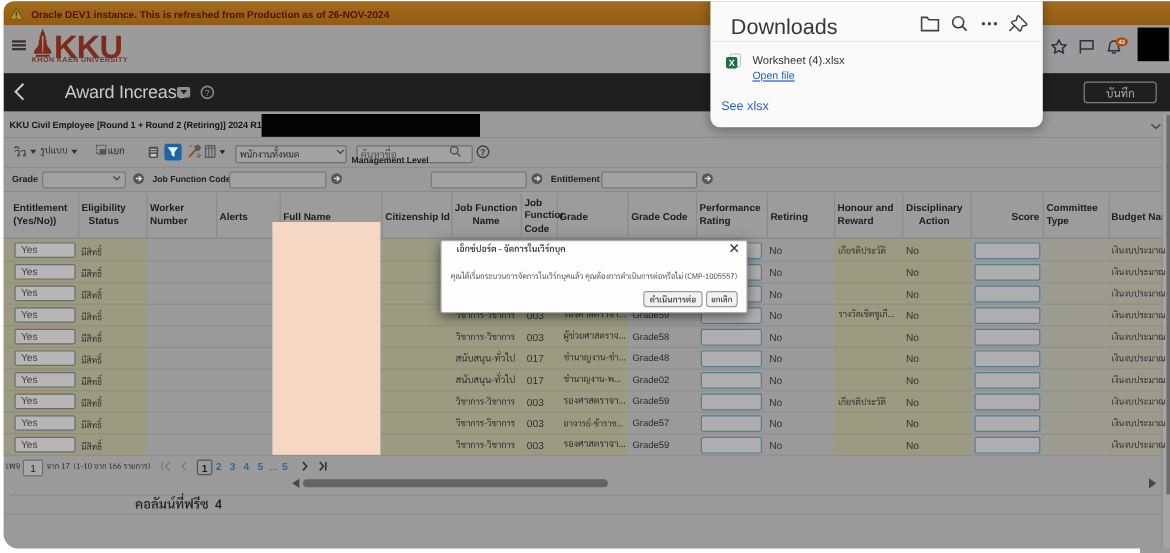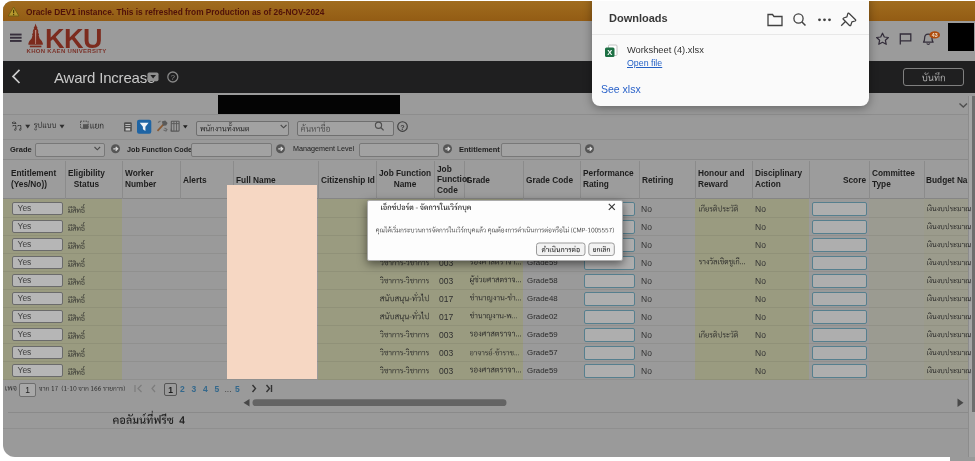--- a/index.html
+++ b/index.html
@@ -54,21 +54,21 @@
     <div class="lat" style="left:180px;top:174px;font-size:8.3px;font-weight:bold;color:#1d1d1d;line-height:10.5px;text-align:left">Alerts</div>
     <div class="lat" style="left:233px;top:174px;font-size:8.3px;font-weight:bold;color:#1d1d1d;line-height:10.5px;text-align:left">Full Name</div>
     <div class="lat" style="left:318px;top:174px;font-size:8.3px;font-weight:bold;color:#1d1d1d;line-height:10.5px;text-align:left">Citizenship Id</div>
     <div class="lat" style="left:376px;top:167px;font-size:8.3px;font-weight:bold;color:#1d1d1d;line-height:10.5px;text-align:center">Job Function<br>Name</div>
     <div class="lat" style="left:434px;top:162.5px;font-size:8.3px;font-weight:bold;color:#1d1d1d;line-height:10.5px;text-align:left">Job<br>Functior<br>Code</div>
     <div class="lat" style="left:463px;top:174px;font-size:8.3px;font-weight:bold;color:#1d1d1d;line-height:10.5px;text-align:left">Grade</div>
     <div class="lat" style="left:523px;top:174px;font-size:8.3px;font-weight:bold;color:#1d1d1d;line-height:10.5px;text-align:left">Grade Code</div>
     <div class="lat" style="left:580px;top:167px;font-size:8.3px;font-weight:bold;color:#1d1d1d;line-height:10.5px;text-align:left">Performance<br>Rating</div>
     <div class="lat" style="left:639px;top:174px;font-size:8.3px;font-weight:bold;color:#1d1d1d;line-height:10.5px;text-align:left">Retiring</div>
     <div class="lat" style="left:695px;top:167px;font-size:8.3px;font-weight:bold;color:#1d1d1d;line-height:10.5px;text-align:left">Honour and<br>Reward</div>
-    <div class="lat" style="left:752px;top:167px;font-size:8.3px;font-weight:bold;color:#1d1d1d;line-height:10.5px;text-align:left">Disciplinary<br>Action</div>
+    <div class="lat" style="left:752px;top:167px;font-size:8.3px;font-weight:bold;color:#1d1d1d;line-height:10.5px;text-align:center">Disciplinary<br>Action</div>
     <div class="lat" style="left:803px;top:174px;width:60px;font-size:8.3px;font-weight:bold;color:#1d1d1d;line-height:10.5px;text-align:right">Score</div>
     <div class="lat" style="left:869px;top:167px;font-size:8.3px;font-weight:bold;color:#1d1d1d;line-height:10.5px;text-align:left">Committee<br>Type</div>
     <div class="lat" style="left:923px;top:174px;font-size:8.3px;font-weight:bold;color:#1d1d1d;line-height:10.5px;text-align:left">Budget Nam</div>
     <div class="abs" style="left:9px;top:201.2px;width:50.5px;height:12.8px;background:#b6b6b6;border:1px solid #6b6b6b;border-radius:2px;font-size:8.5px;color:#414141;line-height:11px;padding-left:4.5px">Yes</div>
     <div class="abs" style="left:581px;top:200.8px;width:51px;height:14px;background:#aeaeae;border:1.8px solid #567f8e;border-radius:2px"></div>
     <div class="abs" style="left:809px;top:200.8px;width:54.5px;height:14px;background:#aeaeae;border:1.8px solid #567f8e;border-radius:2px"></div>
     <div class="lat" style="left:638px;top:203px;font-size:8.5px;color:#343434">No</div>
     <div class="lat" style="left:752px;top:203px;font-size:8.5px;color:#343434">No</div>
     <div class="abs" style="left:9px;top:219.2px;width:50.5px;height:12.8px;background:#b6b6b6;border:1px solid #6b6b6b;border-radius:2px;font-size:8.5px;color:#414141;line-height:11px;padding-left:4.5px">Yes</div>
     <div class="abs" style="left:581px;top:218.8px;width:51px;height:14px;background:#aeaeae;border:1.8px solid #567f8e;border-radius:2px"></div>
@@ -127,27 +127,28 @@
     <div class="abs" style="left:809px;top:362.8px;width:54.5px;height:14px;background:#aeaeae;border:1.8px solid #567f8e;border-radius:2px"></div>
     <div class="lat" style="left:436px;top:365px;font-size:8.5px;color:#2f2f2f">003</div>
     <div class="lat" style="left:524px;top:365px;font-size:7.9px;color:#2a2a2a">Grade59</div>
     <div class="lat" style="left:638px;top:365px;font-size:8.5px;color:#343434">No</div>
     <div class="lat" style="left:752px;top:365px;font-size:8.5px;color:#343434">No</div>
     <div class="lat" style="left:23px;top:6px;font-size:8.3px;font-weight:bold;color:#501109">Oracle DEV1 instance. This is refreshed from Production as of 26-NOV-2024</div>
     <div class="lat" style="left:42px;top:23px;font-size:27px;font-weight:bold;color:#7c2b1e;letter-spacing:-0.5px">KKU</div>
     <div class="lat" style="left:23.5px;top:46.5px;font-size:6px;font-weight:bold;color:#7c332a;letter-spacing:0.3px">KHON KAEN UNIVERSITY</div>
     <div class="lat" style="left:51px;top:68px;font-size:15px;letter-spacing:-0.2px;color:#c9c9c9">Award Increase</div>
     <div class="abs" style="left:900px;top:67px;width:60.5px;height:18px;border:1.5px solid #808080;border-radius:3px"></div>
+    <div class="lat" style="left:5px;top:99px;font-size:7.6px;letter-spacing:-0.1px;font-weight:bold;color:#161616">KKU Civil Employee [Round 1 + Round 2 (Retiring)] 2024 R1</div>
     <div class="abs" style="left:193px;top:119.5px;width:93px;height:15px;background:#a2a2a2;border:1px solid #6f6f6f;border-radius:2px"></div>
     <div class="abs" style="left:294px;top:119.5px;width:97px;height:15px;background:#a2a2a2;border:1px solid #6f6f6f;border-radius:2px"></div>
     <div class="lat" style="left:7px;top:143.5px;font-size:7.5px;font-weight:bold;color:#1d1d1d">Grade</div>
     <div class="abs" style="left:32px;top:142px;width:70px;height:14px;background:#a2a2a2;border:1px solid #787878;border-radius:2px"></div>
     <div class="lat" style="left:124px;top:143.5px;font-size:7.2px;font-weight:bold;color:#1d1d1d">Job Function Code</div>
     <div class="abs" style="left:188px;top:142px;width:81px;height:14px;background:#a2a2a2;border:1px solid #787878;border-radius:2px"></div>
-    <div class="lat" style="left:290px;top:143px;font-size:7.2px;font-weight:normal;color:#1d1d1d">Management Level</div>
+    <div class="lat" style="left:290px;top:128px;font-size:7.2px;font-weight:bold;color:#1d1d1d">Management Level</div>
     <div class="abs" style="left:356px;top:142px;width:80px;height:14px;background:#a2a2a2;border:1px solid #787878;border-radius:2px"></div>
     <div class="lat" style="left:456px;top:143.5px;font-size:7.5px;font-weight:bold;color:#1d1d1d">Entitlement</div>
     <div class="abs" style="left:498px;top:142px;width:80px;height:14px;background:#a2a2a2;border:1px solid #787878;border-radius:2px"></div>
     <div class="abs" style="left:16px;top:381.5px;width:17px;height:14px;background:#a8a8a8;border:1px solid #6e6e6e;border-radius:2px;font-size:8.5px;color:#222;text-align:center;line-height:13px">1</div>
     <div class="abs" style="left:161px;top:381.5px;width:13px;height:13.5px;border:1px solid #555;border-radius:2px;font-size:8.5px;color:#1d1d1d;text-align:center;line-height:13px;font-weight:bold">1</div>
     <div class="lat" style="left:177px;top:383px;font-size:8.5px;font-weight:bold;color:#33688c">2</div>
     <div class="lat" style="left:188.5px;top:383px;font-size:8.5px;font-weight:bold;color:#33688c">3</div>
     <div class="lat" style="left:200px;top:383px;font-size:8.5px;font-weight:bold;color:#33688c">4</div>
     <div class="lat" style="left:211.5px;top:383px;font-size:8.5px;font-weight:bold;color:#33688c">5</div>
     <div class="lat" style="left:221.5px;top:383px;font-size:8.5px;color:#444">...</div>
@@ -372,21 +373,21 @@
         <path d="M114.50,8.00L114.70,8.26L114.50,8.53L114.23,8.33L114.23,8.20ZM94.44,8.00L94.64,8.26L94.44,8.53L94.17,8.33L94.17,8.20ZM2.47,8.00L2.67,8.26L2.47,8.53L2.20,8.33L2.20,8.20ZM114.17,7.86L113.97,8.13L113.97,8.46L114.23,8.73L114.63,8.80L114.63,9.40L115.10,9.40L115.03,8.00L114.77,7.80ZM94.11,7.86L93.91,8.13L93.91,8.46L94.17,8.73L94.57,8.80L94.57,9.40L95.04,9.40L94.97,8.00L94.71,7.80ZM2.13,7.86L1.93,8.13L1.93,8.46L2.20,8.73L2.60,8.80L2.60,9.40L3.07,9.40L3.00,8.00L2.73,7.80ZM188.35,6.46L188.55,6.46L188.81,6.73L188.81,6.93L188.55,7.20L188.35,7.20L188.15,7.00L188.15,6.66ZM181.62,6.46L181.82,6.46L182.08,6.73L182.08,6.86L181.82,7.13L181.62,7.13L181.42,6.93L181.42,6.66ZM166.75,6.46L166.95,6.46L167.22,6.73L167.22,6.86L166.95,7.13L166.75,7.13L166.55,6.93L166.55,6.66ZM157.29,6.46L157.42,6.46L157.69,6.73L157.69,6.86L157.42,7.13L157.22,7.13L157.02,6.86L157.02,6.73ZM153.22,6.46L153.36,6.46L153.62,6.73L153.62,6.86L153.36,7.13L153.16,7.13L152.96,6.86L152.96,6.73ZM149.36,6.46L149.56,6.46L149.76,6.66L149.76,6.93L149.56,7.13L149.36,7.13L149.09,6.86L149.09,6.73ZM139.89,6.46L140.09,6.46L140.36,6.73L140.36,6.86L140.09,7.13L139.89,7.13L139.69,6.93L139.69,6.66ZM119.83,6.46L119.97,6.46L120.23,6.73L120.23,6.86L119.97,7.13L119.83,7.13L119.57,6.86L119.57,6.73ZM116.70,6.46L116.90,6.46L117.17,6.73L117.17,6.86L116.90,7.13L116.70,7.13L116.43,6.86L116.43,6.73ZM108.84,6.46L109.04,6.46L109.30,6.73L109.30,6.86L109.04,7.13L108.84,7.13L108.57,6.86L108.57,6.73ZM104.30,6.46L104.50,6.46L104.70,6.66L104.70,6.93L104.50,7.13L104.30,7.13L104.04,6.86L104.04,6.73ZM102.30,6.46L102.50,6.46L102.70,6.66L102.70,6.93L102.50,7.13L102.30,7.13L102.04,6.86L102.04,6.73ZM100.57,6.46L100.77,6.46L100.97,6.66L100.97,6.93L100.77,7.13L100.57,7.13L100.31,6.86L100.31,6.73ZM86.38,6.46L86.58,6.46L86.84,6.73L86.84,6.86L86.58,7.13L86.38,7.13L86.18,6.93L86.18,6.66ZM83.38,6.46L83.58,6.46L83.84,6.73L83.84,6.86L83.58,7.13L83.38,7.13L83.11,6.86L83.11,6.73ZM80.58,6.46L80.78,6.46L80.98,6.66L80.98,6.93L80.78,7.13L80.58,7.13L80.31,6.86L80.31,6.73ZM78.44,6.46L78.58,6.46L78.84,6.73L78.84,6.86L78.58,7.13L78.38,7.13L78.18,6.86L78.18,6.73ZM74.51,6.46L74.65,6.46L74.91,6.73L74.91,6.86L74.65,7.13L74.51,7.13L74.25,6.86L74.25,6.73ZM71.51,6.46L71.71,6.46L71.98,6.73L71.98,6.86L71.71,7.13L71.51,7.13L71.31,6.93L71.31,6.66ZM54.25,6.46L54.45,6.46L54.72,6.73L54.72,6.86L54.45,7.13L54.25,7.13L54.05,6.93L54.05,6.66ZM44.79,6.46L44.92,6.46L45.19,6.73L45.19,6.86L44.92,7.13L44.72,7.13L44.52,6.86L44.52,6.73ZM40.46,6.46L40.66,6.46L40.92,6.73L40.92,6.86L40.66,7.13L40.46,7.13L40.19,6.86L40.19,6.73ZM29.46,6.46L29.66,6.46L29.92,6.73L29.92,6.86L29.66,7.13L29.46,7.13L29.26,6.93L29.26,6.66ZM18.79,6.46L18.99,6.46L19.26,6.73L19.26,6.86L18.99,7.13L18.79,7.13L18.59,6.93L18.59,6.66ZM16.26,6.46L16.46,6.46L16.66,6.66L16.66,6.93L16.46,7.13L16.26,7.13L16.00,6.86L16.00,6.73ZM10.46,6.46L10.66,6.46L10.93,6.73L10.93,6.93L10.66,7.20L10.46,7.20L10.26,7.00L10.26,6.66ZM7.80,6.46L7.93,6.46L8.20,6.73L8.20,6.86L7.93,7.13L7.80,7.13L7.53,6.86L7.53,6.73ZM4.67,6.46L4.87,6.46L5.13,6.73L5.13,6.86L4.87,7.13L4.67,7.13L4.40,6.86L4.40,6.73ZM190.21,6.40L190.41,6.40L190.68,6.66L190.68,6.80L190.41,7.06L190.21,7.06L189.95,6.80L189.95,6.66ZM21.13,6.40L21.33,6.40L21.59,6.66L21.59,6.80L21.33,7.06L21.13,7.06L20.86,6.80L20.86,6.66ZM31.79,6.06L31.99,6.06L32.19,6.26L32.19,6.46L31.99,6.66L31.79,6.66L31.59,6.46L31.59,6.26ZM31.26,6.60L31.59,7.00L31.86,7.13L33.06,7.13L33.72,6.60L33.92,5.80L33.46,5.80L33.26,6.46L32.79,6.80L32.39,6.73L32.52,6.53L32.52,6.20L32.12,5.80L31.52,5.87L31.26,6.20ZM209.54,5.47L209.54,5.80L211.21,5.80L211.21,5.47ZM56.72,5.27L56.92,5.27L57.12,5.47L57.12,5.67L56.92,5.87L56.72,5.87L56.52,5.67L56.52,5.47ZM184.28,5.13L184.48,5.13L184.68,5.33L184.68,5.60L184.48,5.80L184.28,5.80L184.02,5.53L184.02,5.40ZM173.35,5.13L173.55,5.13L173.75,5.33L173.75,5.60L173.55,5.80L173.35,5.80L173.08,5.53L173.08,5.40ZM170.02,5.13L170.22,5.13L170.42,5.33L170.42,5.53L170.22,5.73L170.02,5.73L169.82,5.53L169.82,5.33ZM126.03,5.13L126.23,5.13L126.43,5.33L126.43,5.60L126.23,5.80L126.03,5.80L125.76,5.53L125.76,5.40ZM122.70,5.13L122.90,5.13L123.10,5.33L123.10,5.53L122.90,5.73L122.70,5.73L122.50,5.53L122.50,5.33ZM143.03,5.00L143.23,5.00L143.43,5.20L143.43,5.40L143.23,5.60L143.03,5.60L142.83,5.40L142.83,5.20ZM113.50,5.00L113.70,5.00L113.90,5.20L113.90,5.40L113.70,5.60L113.50,5.60L113.30,5.40L113.30,5.20ZM97.37,5.00L97.57,5.00L97.77,5.20L97.77,5.40L97.57,5.60L97.37,5.60L97.17,5.40L97.17,5.20ZM60.98,5.00L61.18,5.00L61.38,5.20L61.38,5.40L61.18,5.60L60.98,5.60L60.78,5.40L60.78,5.20ZM13.06,5.00L13.26,5.00L13.46,5.20L13.46,5.40L13.26,5.60L13.06,5.60L12.86,5.40L12.86,5.20ZM1.47,5.00L1.67,5.00L1.87,5.20L1.87,5.40L1.67,5.60L1.47,5.60L1.27,5.40L1.27,5.20ZM31.79,4.07L31.99,4.07L32.19,4.27L32.19,4.53L32.06,4.67L31.72,4.67L31.59,4.53L31.59,4.27ZM178.88,4.00L179.02,4.00L179.28,4.27L179.28,4.40L179.02,4.67L178.82,4.67L178.62,4.40L178.62,4.27ZM176.62,4.00L176.82,4.00L177.08,4.27L177.08,4.40L176.82,4.67L176.62,4.67L176.35,4.40L176.35,4.27ZM190.15,3.93L190.35,3.93L190.55,4.13L190.55,4.40L190.35,4.60L190.15,4.60L189.88,4.33L189.88,4.20ZM154.96,3.93L155.16,3.93L155.42,4.20L155.42,4.33L155.16,4.60L154.96,4.60L154.69,4.33L154.69,4.20ZM150.89,3.93L151.09,3.93L151.36,4.20L151.36,4.33L151.09,4.60L150.89,4.60L150.62,4.33L150.62,4.20ZM130.16,3.93L130.36,3.93L130.63,4.20L130.63,4.33L130.36,4.60L130.16,4.60L129.90,4.33L129.90,4.20ZM92.17,3.93L92.37,3.93L92.64,4.20L92.64,4.33L92.37,4.60L92.17,4.60L91.91,4.33L91.91,4.20ZM76.11,3.93L76.31,3.93L76.58,4.20L76.58,4.33L76.31,4.60L76.11,4.60L75.85,4.33L75.85,4.20ZM42.45,3.93L42.65,3.93L42.92,4.20L42.92,4.33L42.65,4.60L42.45,4.60L42.19,4.33L42.19,4.20ZM35.06,3.93L35.26,3.93L35.52,4.20L35.52,4.33L35.26,4.60L35.06,4.60L34.79,4.33L34.79,4.20ZM21.06,3.93L21.26,3.93L21.46,4.13L21.46,4.40L21.26,4.60L21.06,4.60L20.79,4.33L20.79,4.20ZM31.32,4.80L31.86,5.20L33.06,5.20L33.39,5.00L33.79,4.53L33.92,3.80L33.46,3.80L33.32,4.40L33.06,4.73L32.79,4.87L32.39,4.80L32.52,4.60L32.46,4.07L32.06,3.80L31.72,3.80L31.26,4.27ZM176.35,3.80L176.08,4.13L176.08,4.53L176.35,4.87L176.95,5.00L176.95,7.40L177.42,7.33L178.48,5.33L178.75,5.07L179.02,5.27L179.02,7.40L179.48,7.40L179.48,5.20L179.28,4.87L179.55,4.53L179.48,4.00L179.15,3.73L178.75,3.73L178.42,4.00L178.35,4.53L178.55,4.80L178.15,5.27L177.48,6.53L177.42,4.20L176.95,3.73ZM169.09,3.87L168.75,4.20L168.55,4.67L168.55,5.33L168.82,6.33L168.82,7.40L169.35,7.33L169.49,6.93L170.69,5.67L170.69,5.27L170.55,5.07L170.29,4.93L169.95,4.93L169.55,5.27L169.55,5.60L169.75,5.87L170.02,6.00L169.35,6.60L169.02,5.20L169.02,4.73L169.15,4.40L169.49,4.13L170.15,4.60L170.82,4.13L171.02,4.33L171.15,4.67L171.15,7.40L171.62,7.40L171.62,4.60L171.42,4.13L170.89,3.73L170.62,3.80L170.09,4.20L169.55,3.73ZM148.76,3.73L148.76,6.93L149.02,7.33L149.62,7.40L149.96,7.13L150.02,6.60L149.76,6.26L149.22,6.13L149.22,3.73ZM121.77,3.87L121.43,4.20L121.23,4.67L121.23,5.33L121.50,6.33L121.50,7.40L122.03,7.33L122.17,6.93L123.37,5.67L123.37,5.27L123.23,5.07L122.97,4.93L122.63,4.93L122.23,5.27L122.23,5.60L122.43,5.87L122.70,6.00L122.03,6.60L121.70,5.20L121.70,4.73L121.83,4.40L122.17,4.13L122.83,4.60L123.50,4.13L123.70,4.33L123.83,4.67L123.83,7.40L124.30,7.40L124.30,4.60L124.10,4.13L123.57,3.73L123.30,3.80L122.77,4.20L122.23,3.73ZM101.70,3.73L101.70,7.00L102.10,7.40L102.57,7.40L102.90,7.13L102.97,6.60L102.70,6.26L102.17,6.13L102.17,3.73ZM99.97,3.73L99.97,6.93L100.24,7.33L100.84,7.40L101.17,7.13L101.24,6.60L100.97,6.26L100.44,6.13L100.44,3.73ZM79.98,3.73L79.98,6.93L80.24,7.33L80.84,7.40L81.18,7.13L81.24,6.60L80.98,6.26L80.44,6.13L80.44,3.73ZM15.66,3.73L15.66,6.93L15.93,7.33L16.53,7.40L16.86,7.13L16.93,6.60L16.66,6.26L16.13,6.13L16.13,3.73ZM189.88,3.73L189.61,4.07L189.61,4.47L189.88,4.80L190.41,4.93L190.35,6.06L190.08,6.06L189.61,6.53L189.68,7.06L190.08,7.40L190.55,7.40L190.95,7.06L191.08,6.60L192.28,7.33L192.75,7.33L192.75,3.73L192.28,3.73L192.21,6.80L190.88,6.13L190.88,4.07L190.48,3.67ZM184.02,3.80L183.48,4.20L183.35,4.67L183.82,4.67L184.15,4.20L184.48,4.07L185.21,4.07L185.75,4.47L185.81,6.60L185.61,6.86L185.35,7.00L184.61,7.00L184.22,6.73L184.22,6.06L184.55,6.06L184.88,5.80L184.95,5.27L184.68,4.93L184.15,4.87L183.95,4.93L183.68,5.33L183.75,6.93L184.02,7.20L184.55,7.40L185.41,7.40L185.95,7.20L186.28,6.73L186.28,4.47L186.15,4.20L185.81,3.87L185.28,3.67L184.48,3.67ZM180.88,3.67L180.35,4.07L180.22,4.80L181.55,5.07L181.95,5.40L181.88,6.20L181.42,6.26L181.15,6.60L181.22,7.13L181.55,7.40L182.15,7.33L182.42,7.00L182.42,5.20L182.22,4.93L181.42,4.60L180.75,4.47L180.75,4.33L181.02,4.07L181.48,4.07L182.02,4.27L182.35,4.27L182.68,4.00L182.75,3.73L182.42,3.67L182.22,3.87L181.95,3.87L181.42,3.67ZM173.08,3.80L172.55,4.20L172.42,4.67L172.88,4.67L173.22,4.20L173.55,4.07L174.28,4.07L174.82,4.47L174.88,6.60L174.68,6.86L174.42,7.00L173.68,7.00L173.28,6.73L173.28,6.06L173.62,6.06L173.95,5.80L174.02,5.27L173.75,4.93L173.22,4.87L173.02,4.93L172.75,5.33L172.82,6.93L173.08,7.20L173.62,7.40L174.48,7.40L175.02,7.20L175.35,6.73L175.35,4.47L175.22,4.20L174.88,3.87L174.35,3.67L173.55,3.67ZM166.02,3.67L165.49,4.07L165.35,4.80L166.69,5.07L167.09,5.40L167.02,6.20L166.55,6.26L166.29,6.60L166.35,7.13L166.69,7.40L167.29,7.33L167.55,7.00L167.55,5.20L167.35,4.93L166.55,4.60L165.89,4.47L165.89,4.33L166.15,4.07L166.62,4.07L167.15,4.27L167.49,4.27L167.82,4.00L167.89,3.73L167.55,3.67L167.35,3.87L167.09,3.87L166.55,3.67ZM162.82,3.80L162.35,4.27L162.29,4.73L162.75,4.73L162.89,4.33L163.29,4.07L163.89,4.13L164.15,4.40L164.22,7.40L164.69,7.40L164.69,4.40L164.55,4.13L164.29,3.87L163.69,3.67ZM159.22,3.93L158.89,4.27L158.69,4.73L158.69,4.93L159.29,5.07L158.89,5.60L158.89,7.40L159.36,7.40L159.36,5.60L159.82,5.13L159.82,4.93L159.16,4.60L159.56,4.20L159.89,4.07L160.56,4.13L160.95,4.47L161.09,4.80L161.09,7.40L161.55,7.40L161.55,4.67L161.35,4.20L161.09,3.93L160.36,3.67L159.69,3.73ZM154.69,3.73L154.42,4.07L154.42,4.47L154.69,4.80L155.29,4.93L155.29,7.33L155.82,7.33L156.09,7.06L156.69,6.73L156.82,7.13L157.02,7.33L157.76,7.33L158.02,6.93L158.02,6.60L157.62,6.13L157.82,5.80L157.82,3.73L157.36,3.73L157.36,5.73L156.96,6.20L156.02,6.66L155.82,6.86L155.76,4.13L155.29,3.67ZM150.62,3.73L150.36,4.07L150.36,4.47L150.62,4.80L151.22,4.93L151.22,7.33L151.76,7.33L152.02,7.06L152.62,6.73L152.76,7.13L152.96,7.33L153.69,7.33L153.96,6.93L153.96,6.60L153.56,6.13L153.76,5.80L153.76,3.73L153.29,3.73L153.29,5.73L152.89,6.20L151.96,6.66L151.76,6.86L151.69,4.13L151.22,3.67ZM145.89,3.80L145.43,4.27L145.36,4.73L145.83,4.73L145.96,4.33L146.36,4.07L146.96,4.13L147.23,4.40L147.29,7.40L147.76,7.40L147.76,4.40L147.63,4.13L147.36,3.87L146.76,3.67ZM142.03,4.00L141.63,4.67L141.63,5.27L141.89,6.26L141.89,7.33L142.43,7.33L142.56,6.86L143.56,5.80L143.69,5.53L143.69,5.13L143.56,4.93L143.29,4.80L142.96,4.80L142.56,5.13L142.56,5.47L142.83,5.80L143.03,5.87L142.43,6.46L142.09,4.80L142.23,4.47L142.83,4.07L143.49,4.07L144.03,4.47L144.16,4.73L144.16,7.33L144.63,7.33L144.63,4.60L144.49,4.27L144.09,3.87L143.56,3.67L142.76,3.67ZM139.16,3.67L138.63,4.07L138.49,4.80L139.83,5.07L140.23,5.40L140.16,6.20L139.69,6.26L139.43,6.60L139.49,7.13L139.83,7.40L140.43,7.33L140.69,7.00L140.69,5.20L140.49,4.93L139.69,4.60L139.03,4.47L139.03,4.33L139.29,4.07L139.76,4.07L140.29,4.27L140.63,4.27L140.96,4.00L141.03,3.73L140.69,3.67L140.49,3.87L140.23,3.87L139.69,3.67ZM135.90,3.80L135.43,4.27L135.36,4.73L135.83,4.73L135.96,4.33L136.36,4.07L136.96,4.13L137.23,4.40L137.29,7.40L137.76,7.40L137.76,4.40L137.63,4.13L137.36,3.87L136.76,3.67ZM132.30,3.93L131.96,4.27L131.76,4.73L131.76,4.93L132.36,5.07L131.96,5.60L131.96,7.40L132.43,7.40L132.43,5.60L132.90,5.13L132.90,4.93L132.23,4.60L132.63,4.20L132.96,4.07L133.63,4.13L134.03,4.47L134.16,4.80L134.16,7.40L134.63,7.40L134.63,4.67L134.43,4.20L134.16,3.93L133.43,3.67L132.76,3.73ZM130.10,3.67L129.70,3.93L129.63,4.47L129.90,4.80L130.50,4.93L130.43,6.66L128.96,5.13L128.70,5.40L130.50,7.33L130.96,7.33L130.96,4.13L130.50,3.67ZM125.76,3.80L125.23,4.20L125.10,4.67L125.56,4.67L125.90,4.20L126.23,4.07L126.96,4.07L127.50,4.47L127.56,6.60L127.36,6.86L127.10,7.00L126.36,7.00L125.96,6.73L125.96,6.06L126.30,6.06L126.63,5.80L126.70,5.27L126.43,4.93L125.90,4.87L125.70,4.93L125.43,5.33L125.50,6.93L125.76,7.20L126.30,7.40L127.16,7.40L127.70,7.20L128.03,6.73L128.03,4.47L127.90,4.20L127.56,3.87L127.03,3.67L126.23,3.67ZM116.17,4.13L115.97,4.47L115.90,4.93L116.30,4.93L116.50,5.07L116.10,5.53L116.10,6.93L116.57,7.40L117.17,7.33L117.43,7.00L117.37,6.46L117.03,6.20L116.57,6.13L116.63,5.47L117.17,5.07L116.90,4.80L116.50,4.73L116.37,4.60L116.70,4.20L116.97,4.07L117.63,4.07L118.10,4.53L118.17,7.33L118.70,7.33L119.30,6.86L119.37,7.13L119.70,7.40L120.10,7.40L120.50,7.13L120.57,6.60L120.17,6.13L120.37,5.80L120.37,3.73L119.90,3.73L119.83,5.93L118.70,6.80L118.63,4.60L118.50,4.20L118.10,3.80L117.70,3.67L116.77,3.73ZM107.77,3.73L107.10,4.27L106.97,4.67L107.50,4.67L107.50,4.53L108.04,4.07L108.64,4.07L109.04,4.33L109.17,4.60L109.10,6.20L108.57,6.26L108.30,6.60L108.30,7.00L108.57,7.33L109.17,7.40L109.64,6.93L109.57,4.27L109.30,3.93L108.97,3.73ZM103.97,3.87L103.57,4.27L103.44,4.67L103.97,4.60L104.17,4.27L104.57,4.07L105.57,4.13L105.97,4.60L105.90,5.20L105.30,4.87L104.64,4.87L104.24,5.00L103.84,5.33L103.70,5.60L103.77,7.13L104.17,7.40L104.57,7.40L104.90,7.13L104.90,6.46L104.57,6.20L104.17,6.13L104.17,5.73L104.44,5.40L104.70,5.27L105.37,5.27L105.97,5.80L105.97,7.33L106.44,7.33L106.44,4.47L106.30,4.20L105.97,3.87L105.37,3.67L104.57,3.67ZM91.91,3.73L91.64,4.07L91.64,4.47L91.91,4.80L92.51,4.93L92.57,6.93L92.84,7.20L93.37,7.40L94.24,7.40L94.77,7.20L95.11,6.80L95.11,3.73L94.64,3.73L94.64,6.60L94.37,6.93L94.17,7.00L93.44,7.00L93.04,6.73L92.97,4.13L92.51,3.67ZM88.64,3.93L88.31,4.27L88.11,4.73L88.11,4.93L88.71,5.07L88.31,5.60L88.31,7.40L88.78,7.40L88.78,5.60L89.24,5.13L89.24,4.93L88.58,4.60L88.98,4.20L89.31,4.07L89.97,4.13L90.37,4.47L90.51,4.80L90.51,7.40L90.97,7.40L90.97,4.67L90.77,4.20L90.51,3.93L89.77,3.67L89.11,3.73ZM85.64,3.67L85.11,4.07L84.98,4.80L86.31,5.07L86.71,5.40L86.64,6.20L86.18,6.26L85.91,6.60L85.98,7.13L86.31,7.40L86.91,7.33L87.18,7.00L87.18,5.20L86.98,4.93L86.18,4.60L85.51,4.47L85.51,4.33L85.78,4.07L86.24,4.07L86.78,4.27L87.11,4.27L87.44,4.00L87.51,3.73L87.18,3.67L86.98,3.87L86.71,3.87L86.18,3.67ZM82.31,3.73L81.64,4.27L81.51,4.67L82.04,4.67L82.04,4.53L82.58,4.07L83.18,4.07L83.58,4.33L83.71,4.60L83.64,6.20L83.11,6.26L82.84,6.60L82.84,7.00L83.11,7.33L83.71,7.40L84.18,6.93L84.11,4.27L83.84,3.93L83.51,3.73ZM75.85,3.73L75.58,4.07L75.58,4.47L75.85,4.80L76.45,4.93L76.45,7.33L76.98,7.33L77.25,7.06L77.84,6.73L77.98,7.13L78.18,7.33L78.91,7.33L79.18,6.93L79.18,6.60L78.78,6.13L78.98,5.80L78.98,3.73L78.51,3.73L78.51,5.73L78.11,6.20L77.18,6.66L76.98,6.86L76.91,4.13L76.45,3.67ZM70.78,3.67L70.25,4.07L70.11,4.80L71.45,5.07L71.85,5.40L71.78,6.20L71.31,6.26L71.05,6.60L71.11,7.13L71.45,7.40L72.05,7.33L72.31,7.00L72.31,5.20L72.11,4.93L71.31,4.60L70.65,4.47L70.65,4.33L70.91,4.07L71.38,4.07L71.91,4.27L72.25,4.27L72.58,4.00L72.65,3.73L72.31,3.67L72.11,3.87L71.85,3.87L71.31,3.67ZM67.51,3.80L67.05,4.27L66.98,4.73L67.45,4.73L67.58,4.33L67.98,4.07L68.58,4.13L68.85,4.40L68.91,7.40L69.38,7.40L69.38,4.40L69.25,4.13L68.98,3.87L68.38,3.67ZM63.92,3.93L63.58,4.27L63.38,4.73L63.38,4.93L63.98,5.07L63.58,5.60L63.58,7.40L64.05,7.40L64.05,5.60L64.52,5.13L64.52,4.93L63.85,4.60L64.25,4.20L64.58,4.07L65.25,4.13L65.65,4.47L65.78,4.80L65.78,7.40L66.25,7.40L66.25,4.67L66.05,4.20L65.78,3.93L65.05,3.67L64.38,3.73ZM59.98,4.00L59.58,4.67L59.58,5.27L59.85,6.26L59.85,7.33L60.38,7.33L60.52,6.86L61.52,5.80L61.65,5.53L61.65,5.13L61.52,4.93L61.25,4.80L60.92,4.80L60.52,5.13L60.52,5.47L60.78,5.80L60.98,5.87L60.38,6.46L60.05,4.80L60.18,4.47L60.78,4.07L61.45,4.07L61.98,4.47L62.12,4.73L62.12,7.33L62.58,7.33L62.58,4.60L62.45,4.27L62.05,3.87L61.52,3.67L60.72,3.67ZM56.45,3.87L56.05,4.27L55.92,4.60L56.45,4.67L56.45,4.53L57.05,4.07L57.78,4.07L58.25,4.40L58.32,6.80L58.12,7.00L57.85,7.00L57.65,6.80L57.45,5.40L57.18,5.07L56.52,5.07L56.25,5.40L56.25,5.73L56.65,6.13L57.05,6.06L57.18,6.80L57.45,7.26L57.72,7.40L58.45,7.33L58.78,6.93L58.78,4.40L58.65,4.13L58.25,3.80L57.85,3.67L57.05,3.67ZM53.52,3.67L52.99,4.07L52.85,4.80L54.18,5.07L54.58,5.40L54.52,6.20L54.05,6.26L53.78,6.60L53.85,7.13L54.18,7.40L54.78,7.33L55.05,7.00L55.05,5.20L54.85,4.93L54.05,4.60L53.39,4.47L53.39,4.33L53.65,4.07L54.12,4.07L54.65,4.27L54.98,4.27L55.32,4.00L55.38,3.73L55.05,3.67L54.85,3.87L54.58,3.87L54.05,3.67ZM50.32,3.80L49.85,4.27L49.79,4.73L50.25,4.73L50.39,4.33L50.79,4.07L51.39,4.13L51.65,4.40L51.72,7.40L52.19,7.40L52.19,4.40L52.05,4.13L51.79,3.87L51.19,3.67ZM46.65,3.93L46.32,4.27L46.12,4.73L46.12,4.93L46.72,5.07L46.32,5.60L46.32,7.40L46.79,7.40L46.79,5.60L47.25,5.13L47.25,4.93L46.59,4.60L46.99,4.20L47.32,4.07L47.99,4.13L48.39,4.47L48.52,4.80L48.52,7.40L48.99,7.40L48.99,4.67L48.79,4.20L48.52,3.93L47.79,3.67L47.12,3.73ZM42.19,3.73L41.92,4.07L41.92,4.47L42.19,4.80L42.79,4.93L42.79,7.33L43.32,7.33L43.59,7.06L44.19,6.73L44.32,7.13L44.52,7.33L45.25,7.33L45.52,6.93L45.52,6.60L45.12,6.13L45.32,5.80L45.32,3.73L44.85,3.73L44.85,5.73L44.45,6.20L43.52,6.66L43.32,6.86L43.25,4.13L42.79,3.67ZM39.39,3.73L38.72,4.27L38.59,4.67L39.12,4.67L39.12,4.53L39.66,4.07L40.26,4.07L40.66,4.33L40.79,4.60L40.72,6.20L40.19,6.26L39.92,6.60L39.92,7.00L40.19,7.33L40.79,7.40L41.26,6.93L41.19,4.27L40.92,3.93L40.59,3.73ZM34.79,3.73L34.52,4.07L34.52,4.47L34.79,4.80L35.39,4.93L35.46,6.93L35.72,7.20L36.26,7.40L37.12,7.40L37.66,7.20L37.99,6.80L37.99,3.73L37.52,3.73L37.52,6.60L37.26,6.93L37.06,7.00L36.32,7.00L35.92,6.73L35.86,4.13L35.39,3.67ZM28.73,3.67L28.19,4.07L28.06,4.80L29.39,5.07L29.79,5.40L29.73,6.20L29.26,6.26L28.99,6.60L29.06,7.13L29.39,7.40L29.99,7.33L30.26,7.00L30.26,5.20L30.06,4.93L29.26,4.60L28.59,4.47L28.59,4.33L28.86,4.07L29.33,4.07L29.86,4.27L30.19,4.27L30.52,4.00L30.59,3.73L30.26,3.67L30.06,3.87L29.79,3.87L29.26,3.67ZM24.99,3.93L24.66,4.27L24.46,4.73L24.46,4.93L25.06,5.07L24.66,5.60L24.66,7.40L25.13,7.40L25.13,5.60L25.59,5.13L25.59,4.93L24.93,4.60L25.33,4.20L25.66,4.07L26.33,4.13L26.73,4.47L26.86,4.80L26.86,7.40L27.33,7.40L27.33,4.67L27.13,4.20L26.86,3.93L26.13,3.67L25.46,3.73ZM20.79,3.73L20.53,4.07L20.53,4.47L20.79,4.80L21.33,4.93L21.26,6.06L20.99,6.06L20.53,6.53L20.59,7.06L20.99,7.40L21.46,7.40L21.86,7.06L21.99,6.60L23.19,7.33L23.66,7.33L23.66,3.73L23.19,3.73L23.13,6.80L21.79,6.13L21.79,4.07L21.39,3.67ZM18.06,3.67L17.53,4.07L17.40,4.80L18.73,5.07L19.13,5.40L19.06,6.20L18.59,6.26L18.33,6.60L18.39,7.13L18.73,7.40L19.33,7.33L19.59,7.00L19.59,5.20L19.39,4.93L18.59,4.60L17.93,4.47L17.93,4.33L18.19,4.07L18.66,4.07L19.19,4.27L19.53,4.27L19.86,4.00L19.93,3.73L19.59,3.67L19.39,3.87L19.13,3.87L18.59,3.67ZM12.06,4.00L11.66,4.67L11.66,5.27L11.93,6.26L11.93,7.33L12.46,7.33L12.60,6.86L13.60,5.80L13.73,5.53L13.73,5.13L13.60,4.93L13.33,4.80L13.00,4.80L12.60,5.13L12.60,5.47L12.86,5.80L13.06,5.87L12.46,6.46L12.13,4.80L12.26,4.47L12.86,4.07L13.53,4.07L14.06,4.47L14.20,4.73L14.20,7.33L14.66,7.33L14.66,4.60L14.53,4.27L14.13,3.87L13.60,3.67L12.80,3.67ZM4.13,4.13L3.93,4.47L3.87,4.93L4.27,4.93L4.47,5.07L4.07,5.53L4.07,6.93L4.53,7.40L5.13,7.33L5.40,7.00L5.33,6.46L5.00,6.20L4.53,6.13L4.60,5.47L5.13,5.07L4.87,4.80L4.47,4.73L4.33,4.60L4.67,4.20L4.93,4.07L5.60,4.07L6.06,4.53L6.13,7.33L6.66,7.33L7.26,6.86L7.33,7.13L7.66,7.40L8.06,7.40L8.46,7.13L8.53,6.60L8.13,6.13L8.33,5.80L8.33,3.73L7.86,3.73L7.80,5.93L6.66,6.80L6.60,4.60L6.46,4.20L6.06,3.80L5.67,3.67L4.73,3.73ZM112.57,3.87L112.17,4.27L112.04,4.60L112.04,5.27L112.30,6.20L112.30,7.33L112.77,7.33L112.77,6.40L113.10,5.60L113.43,5.87L113.83,5.87L114.17,5.53L114.17,5.13L113.97,4.87L113.37,4.80L112.57,5.60L112.50,4.73L112.97,4.13L113.37,4.00L114.10,4.07L114.50,4.40L114.63,4.67L114.63,7.33L115.10,7.33L115.10,4.53L114.97,4.20L114.63,3.87L113.77,3.60L113.04,3.67ZM96.44,3.87L96.04,4.27L95.91,4.60L95.91,5.27L96.17,6.20L96.17,7.33L96.64,7.33L96.64,6.40L96.97,5.60L97.31,5.87L97.71,5.87L98.04,5.53L98.04,5.13L97.84,4.87L97.24,4.80L96.44,5.60L96.37,4.73L96.84,4.13L97.24,4.00L97.97,4.07L98.37,4.40L98.51,4.67L98.51,7.33L98.97,7.33L98.97,4.53L98.84,4.20L98.51,3.87L97.64,3.60L96.91,3.67ZM0.53,3.87L0.13,4.27L0.00,4.60L0.00,5.27L0.27,6.20L0.27,7.33L0.73,7.33L0.73,6.40L1.07,5.60L1.40,5.87L1.80,5.87L2.13,5.53L2.13,5.13L1.93,4.87L1.33,4.80L0.53,5.60L0.47,4.73L0.93,4.13L1.33,4.00L2.07,4.07L2.47,4.40L2.60,4.67L2.60,7.33L3.07,7.33L3.07,4.53L2.93,4.20L2.60,3.87L1.73,3.60L1.00,3.67ZM206.81,3.33L207.74,3.33L208.08,3.47L208.34,3.73L208.47,4.07L208.47,4.53L208.34,4.87L208.08,5.13L207.74,5.27L206.74,5.20ZM220.27,3.20L220.67,3.27L221.00,3.53L221.20,3.93L221.34,4.60L221.34,5.67L221.20,6.33L221.00,6.73L220.47,7.06L220.07,7.00L219.74,6.73L219.54,6.33L219.41,5.67L219.41,4.60L219.54,3.93L219.74,3.53ZM216.74,3.20L217.14,3.27L217.47,3.53L217.67,3.93L217.81,4.60L217.81,5.67L217.67,6.33L217.47,6.73L216.94,7.06L216.54,7.00L216.21,6.73L216.01,6.33L215.87,5.67L215.87,4.60L216.01,3.93L216.21,3.53ZM235.80,2.93L233.00,2.93L233.00,3.33L235.13,3.47L234.47,4.40L234.07,5.47L233.87,6.53L233.87,7.33L234.40,7.33L234.47,6.20L234.67,5.33L235.20,4.13L235.80,3.33ZM229.74,2.93L229.54,5.13L229.60,5.33L230.00,5.33L230.20,5.07L230.60,4.87L231.20,4.93L231.54,5.20L231.67,5.47L231.74,6.13L231.60,6.53L231.27,6.86L230.94,7.00L230.27,6.93L229.67,6.46L229.40,6.80L229.74,7.13L230.14,7.33L231.34,7.33L231.74,7.13L232.20,6.46L232.20,5.27L231.74,4.67L231.27,4.47L230.67,4.47L230.14,4.60L230.27,3.33L232.13,3.33L232.13,2.93ZM226.20,2.93L226.00,5.13L226.07,5.33L226.47,5.33L226.67,5.07L227.07,4.87L227.67,4.93L228.00,5.20L228.14,5.47L228.20,6.13L228.07,6.53L227.74,6.86L227.40,7.00L226.74,6.93L226.14,6.46L225.87,6.80L226.20,7.13L226.60,7.33L227.80,7.33L228.20,7.13L228.67,6.46L228.67,5.27L228.20,4.67L227.74,4.47L227.14,4.47L226.60,4.60L226.74,3.33L228.60,3.33L228.60,2.93ZM222.67,2.93L222.47,5.13L222.54,5.33L222.94,5.33L223.14,5.07L223.54,4.87L224.14,4.93L224.47,5.20L224.60,5.47L224.67,6.13L224.54,6.53L224.20,6.86L223.87,7.00L223.20,6.93L222.60,6.46L222.34,6.80L222.67,7.13L223.07,7.33L224.27,7.33L224.67,7.13L225.14,6.46L225.14,5.27L224.67,4.67L224.20,4.47L223.60,4.47L223.07,4.60L223.20,3.33L225.07,3.33L225.07,2.93ZM208.34,3.07L207.88,2.93L206.21,2.93L206.21,7.33L206.74,7.33L206.81,5.67L208.14,5.60L208.74,5.13L208.94,4.67L208.94,3.87L208.74,3.40ZM220.07,2.87L219.61,3.07L219.07,3.73L218.87,4.53L218.87,5.73L219.07,6.53L219.61,7.20L220.07,7.40L220.67,7.40L221.14,7.20L221.67,6.53L221.87,5.73L221.87,4.53L221.67,3.73L221.14,3.07L220.67,2.87ZM216.54,2.87L216.07,3.07L215.54,3.73L215.34,4.53L215.34,5.73L215.54,6.53L216.07,7.20L216.54,7.40L217.14,7.40L217.61,7.20L218.14,6.53L218.34,5.73L218.34,4.53L218.14,3.73L217.61,3.07L217.14,2.87ZM213.27,2.87L212.21,3.60L212.21,4.00L212.34,4.00L213.01,3.53L213.01,6.93L212.34,6.93L212.34,7.33L214.41,7.33L214.41,6.93L213.61,6.86L213.61,2.87ZM201.14,2.87L201.14,7.33L201.61,7.33L201.68,4.00L202.94,7.33L203.34,7.33L204.61,4.00L204.68,7.33L205.14,7.33L205.14,2.87L204.61,2.87L204.48,3.00L203.14,6.60L201.81,3.00L201.68,2.87ZM198.61,2.87L197.94,3.13L197.34,3.80L197.08,4.67L197.08,5.60L197.34,6.46L197.94,7.13L198.61,7.40L199.34,7.40L199.94,7.20L200.21,7.00L200.34,6.73L200.08,6.46L199.68,6.86L199.28,7.00L198.74,7.00L198.28,6.80L197.81,6.26L197.68,5.87L197.68,4.40L197.94,3.80L198.54,3.33L199.28,3.27L199.74,3.47L200.08,3.80L200.34,3.47L199.81,3.00L199.34,2.87ZM236.47,2.60L237.07,3.40L237.40,4.67L237.40,5.67L237.20,6.60L237.00,7.06L236.47,7.73L236.93,7.73L237.27,7.40L237.67,6.66L237.87,5.80L237.87,4.53L237.67,3.67L237.27,2.93L236.93,2.60ZM196.01,2.60L195.55,3.13L195.21,3.93L195.08,4.60L195.08,5.73L195.35,6.80L195.68,7.40L196.01,7.73L196.54,7.73L196.08,7.26L195.81,6.73L195.55,5.53L195.55,4.73L195.81,3.60L196.08,3.07L196.54,2.60ZM86.38,2.13L86.58,2.13L86.78,2.33L86.78,2.53L86.58,2.73L86.38,2.73L86.18,2.53L86.18,2.33ZM180.22,2.40L180.62,2.00L181.28,1.93L181.68,2.07L182.15,2.60L181.95,2.67L181.62,2.53ZM151.42,2.40L151.82,2.00L152.49,1.93L152.96,2.13L153.22,2.40L153.29,2.73L152.76,2.53ZM144.16,1.93L144.49,2.00L144.69,2.27L144.63,2.60L144.36,2.80L144.03,2.73L143.83,2.47L143.89,2.13ZM81.84,2.40L82.24,2.00L82.91,1.93L83.38,2.13L83.64,2.40L83.71,2.73L83.18,2.53ZM73.05,1.93L73.25,1.93L73.45,2.13L73.45,2.33L73.25,2.53L73.05,2.53L72.85,2.33L72.85,2.13ZM17.40,2.40L17.80,2.00L18.46,1.93L18.93,2.13L19.19,2.40L19.26,2.73L18.73,2.53ZM57.45,1.87L57.65,1.87L57.85,2.07L57.85,2.27L57.58,2.53L57.45,2.53L57.18,2.27L57.18,2.07ZM192.28,1.67L192.28,2.93L192.75,2.93L192.75,1.67ZM171.09,1.67L171.09,2.93L171.55,2.93L171.55,1.67ZM150.96,2.53L150.96,2.80L152.16,2.73L153.76,3.07L153.76,2.73L153.49,2.20L153.02,1.80L152.62,1.67L151.96,1.67L151.42,1.87L151.09,2.20ZM144.03,1.67L143.63,2.00L143.56,2.60L143.89,3.00L144.49,3.07L144.89,2.73L144.96,2.13L144.63,1.73ZM81.38,2.53L81.38,2.80L82.58,2.73L84.18,3.07L84.18,2.73L83.91,2.20L83.44,1.80L83.04,1.67L82.38,1.67L81.84,1.87L81.51,2.20ZM16.93,2.53L16.93,2.80L18.13,2.73L19.73,3.07L19.73,2.73L19.46,2.20L18.99,1.80L18.59,1.67L17.93,1.67L17.40,1.87L17.06,2.20ZM122.97,1.53L123.10,1.53L123.30,1.73L123.30,1.87L123.10,2.07L122.97,2.07L122.77,1.87L122.77,1.73ZM105.04,1.53L105.17,1.53L105.37,1.73L105.37,1.87L105.17,2.07L105.04,2.07L104.84,1.87L104.84,1.73ZM13.33,1.53L13.46,1.53L13.66,1.73L13.66,1.87L13.46,2.07L13.33,2.07L13.13,1.87L13.13,1.73ZM59.65,1.53L59.25,1.53L59.25,1.80L59.05,2.27L58.38,2.73L57.92,2.67L58.12,2.40L58.12,2.00L57.72,1.60L57.18,1.67L56.92,2.00L56.92,2.40L57.25,2.80L57.72,3.00L58.72,2.93L59.45,2.33ZM182.55,1.33L182.22,1.33L182.08,2.00L181.75,1.73L181.75,1.33L181.42,1.33L181.35,1.67L180.75,1.67L180.22,1.87L179.88,2.20L179.75,2.80L180.95,2.73L182.62,3.07ZM122.50,2.93L123.17,2.93L124.03,2.67L124.70,2.07L124.90,1.67L124.90,1.40L124.50,1.40L124.23,2.07L123.97,2.33L123.43,2.60L123.23,2.53L123.57,2.07L123.50,1.53L123.23,1.33L122.70,1.40L122.50,1.67L122.50,2.00L122.77,2.27L123.10,2.33L122.50,2.73ZM104.57,2.93L105.24,2.93L106.10,2.67L106.77,2.07L106.97,1.67L106.97,1.40L106.57,1.40L106.30,2.07L106.04,2.33L105.50,2.60L105.30,2.53L105.64,2.07L105.57,1.53L105.30,1.33L104.77,1.40L104.57,1.67L104.57,2.00L104.84,2.27L105.17,2.33L104.57,2.73ZM12.86,2.93L13.53,2.93L14.40,2.67L15.06,2.07L15.26,1.67L15.26,1.40L14.86,1.40L14.60,2.07L14.33,2.33L13.80,2.60L13.60,2.53L13.93,2.07L13.86,1.53L13.60,1.33L13.06,1.40L12.86,1.67L12.86,2.00L13.13,2.27L13.46,2.33L12.86,2.73ZM87.78,1.20L87.38,1.20L87.11,1.53L86.24,1.80L85.91,2.20L85.91,2.53L86.04,2.80L86.31,2.93L86.64,2.93L86.91,2.80L87.04,2.60L86.91,1.87L87.51,1.67L87.71,1.47ZM186.41,1.13L186.61,2.67L187.08,2.80L187.68,1.87L187.75,7.00L188.21,7.46L188.61,7.46L189.01,7.20L189.08,6.66L188.81,6.26L188.21,6.13L188.21,1.20L187.81,1.20L187.01,2.33L186.81,1.13ZM73.38,1.13L73.05,1.27L72.65,1.67L72.58,2.33L72.85,2.67L73.38,2.73L73.71,2.40L73.71,2.07L73.51,1.80L73.18,1.67L73.45,1.47L73.85,1.47L74.25,1.87L73.91,2.87L73.91,7.00L74.18,7.33L74.78,7.40L75.11,7.13L75.18,6.60L74.91,6.26L74.38,6.13L74.38,2.93L74.71,2.20L74.71,1.73L74.18,1.20ZM8.53,1.13L8.73,2.67L9.20,2.80L9.80,1.87L9.86,7.00L10.33,7.46L10.73,7.46L11.13,7.20L11.20,6.66L10.93,6.26L10.33,6.13L10.33,1.20L9.93,1.20L9.13,2.33L8.93,1.13ZM19.33,0.00L19.33,1.20L19.73,1.13L19.73,0.00Z" fill="#3d3d3d" fill-rule="evenodd"></path>
       </g>
       <g transform="translate(541.8,245.8)">
         <path d="M28.32,5.31L28.54,5.31L28.75,5.53L28.68,5.90L28.32,5.97L28.10,5.75L28.10,5.53ZM17.54,5.31L17.76,5.31L17.98,5.53L17.98,5.75L17.76,5.97L17.54,5.97L17.33,5.75L17.33,5.53ZM13.03,5.31L13.25,5.31L13.47,5.53L13.47,5.75L13.25,5.97L13.03,5.97L12.81,5.75L12.81,5.53ZM8.74,5.31L8.95,5.31L9.17,5.53L9.17,5.75L8.95,5.97L8.74,5.97L8.52,5.75L8.52,5.53ZM35.60,4.00L35.82,4.00L36.03,4.22L36.03,4.44L35.82,4.66L35.60,4.66L35.38,4.44L35.38,4.22ZM31.74,3.86L31.96,3.86L32.18,4.08L32.18,4.30L31.96,4.51L31.74,4.51L31.52,4.30L31.52,4.08ZM1.67,3.79L1.89,3.79L2.11,4.00L2.11,4.22L1.89,4.44L1.67,4.44L1.46,4.22L1.46,4.00ZM15.00,2.62L15.21,2.62L15.43,2.84L15.43,3.06L15.21,3.28L15.00,3.28L14.78,3.06L14.78,2.84ZM10.48,2.62L10.70,2.62L10.92,2.84L10.92,3.06L10.70,3.28L10.48,3.28L10.26,3.06L10.26,2.84ZM8.01,2.33L8.01,5.82L8.37,6.26L9.03,6.33L9.54,5.82L9.54,5.39L9.25,5.02L8.74,4.88L8.74,2.33ZM35.02,2.55L34.65,2.91L34.51,3.42L35.23,3.42L35.31,3.20L35.82,2.84L36.62,2.84L36.91,2.98L37.13,3.28L37.13,5.46L36.76,5.75L35.96,5.75L35.60,5.46L35.67,5.02L35.96,5.02L36.33,4.73L36.40,4.15L36.18,3.79L35.89,3.64L35.38,3.64L34.87,4.15L34.87,5.61L35.02,5.90L35.89,6.33L36.84,6.33L37.64,5.97L37.85,5.61L37.85,3.20L37.71,2.84L37.42,2.55L36.69,2.26L35.82,2.26ZM27.23,2.33L26.72,2.98L26.64,3.64L27.81,3.79L28.54,4.15L28.46,4.95L28.25,4.95L27.81,5.24L27.74,5.82L28.25,6.33L28.75,6.33L29.26,5.82L29.26,3.93L29.12,3.71L28.61,3.42L27.81,3.28L27.44,3.06L27.66,2.84L29.19,2.98L29.63,2.40L29.34,2.26L29.12,2.26L28.90,2.48L28.03,2.26ZM14.92,2.26L14.41,2.77L14.41,3.20L14.70,3.57L15.21,3.71L15.21,6.26L15.94,6.26L16.52,5.75L16.96,5.68L16.96,5.82L17.47,6.33L17.91,6.33L18.42,5.82L18.42,5.39L17.91,4.95L18.20,4.59L18.20,2.33L17.47,2.33L17.40,4.66L16.02,5.53L15.94,2.77L15.58,2.33ZM10.41,2.26L9.90,2.77L9.90,3.20L10.19,3.57L10.70,3.71L10.70,6.26L11.43,6.26L12.01,5.75L12.45,5.68L12.45,5.82L12.96,6.33L13.39,6.33L13.90,5.82L13.90,5.39L13.39,4.95L13.69,4.59L13.69,2.33L12.96,2.33L12.89,4.66L11.50,5.53L11.43,2.77L11.07,2.33ZM0.51,2.62L0.22,2.91L0.00,3.42L0.00,4.00L0.29,5.02L0.36,6.33L1.02,6.33L1.24,5.68L2.33,4.51L2.33,3.79L1.97,3.49L1.60,3.49L1.31,3.64L1.16,3.93L1.24,4.44L1.60,4.73L0.95,5.17L0.95,4.73L0.73,4.08L0.73,3.49L1.02,3.06L1.53,2.84L2.04,2.84L2.62,3.20L2.77,3.49L2.77,6.33L3.49,6.26L3.49,3.49L3.28,2.91L2.62,2.40L1.89,2.26L1.16,2.33ZM33.05,2.33L32.61,2.18L32.25,2.48L31.81,2.62L31.30,2.26L30.94,2.26L30.28,2.77L30.07,3.35L30.07,4.00L30.36,5.02L30.36,6.26L31.08,6.26L31.23,5.75L32.32,4.66L32.47,4.37L32.47,4.00L32.18,3.64L31.52,3.64L31.23,4.00L31.23,4.37L31.59,4.80L31.01,5.17L31.01,4.73L30.79,4.00L30.79,3.28L31.16,2.77L31.81,3.20L31.96,3.20L32.54,2.77L32.83,3.06L32.90,6.26L33.63,6.26L33.63,3.20L33.41,2.69ZM23.51,2.48L23.15,2.91L23.08,3.49L23.80,3.42L23.80,3.28L24.31,2.77L24.75,2.77L25.11,3.06L25.19,6.26L25.92,6.19L25.92,3.13L25.77,2.77L25.41,2.40L24.61,2.18L23.95,2.26ZM19.73,2.48L19.22,2.98L19.07,3.42L19.07,3.71L19.51,3.71L19.73,3.86L19.29,4.44L19.36,6.26L20.02,6.26L20.02,4.37L20.53,3.86L20.53,3.64L19.80,3.35L19.80,3.20L20.02,2.98L20.53,2.77L21.18,2.84L21.62,3.28L21.69,6.26L22.42,6.19L22.42,3.42L22.20,2.84L21.84,2.48L20.89,2.18L20.24,2.26ZM4.59,2.48L4.22,2.91L4.15,3.49L4.88,3.42L4.88,3.28L5.39,2.77L5.82,2.77L6.19,3.06L6.26,6.26L6.99,6.19L6.99,3.13L6.84,2.77L6.48,2.40L5.68,2.18L5.02,2.26ZM2.91,0.44L3.20,0.44L3.49,0.73L3.49,1.02L3.20,1.31L2.91,1.31L2.62,1.02L2.62,0.73ZM11.14,0.80L11.57,0.44L12.30,0.36L12.81,0.58L13.18,1.02L12.96,1.09L12.16,0.87ZM2.77,0.07L2.33,0.36L2.18,0.66L2.18,1.09L2.48,1.53L2.77,1.67L3.35,1.67L3.79,1.38L3.93,1.09L3.93,0.66L3.64,0.22L3.35,0.07ZM32.90,0.00L32.90,1.46L33.56,1.46L33.56,0.00ZM10.48,1.02L10.48,1.31L11.87,1.24L12.89,1.38L13.76,1.67L13.69,1.02L13.47,0.58L13.03,0.22L12.45,0.00L11.65,0.00L11.07,0.22L10.63,0.66Z" fill="#333" fill-rule="evenodd"></path>
       </g>
       <g transform="translate(593.0,245.9)">
         <path d="M10.60,5.02L10.81,5.02L11.01,5.23L11.01,5.44L10.81,5.64L10.60,5.64L10.39,5.44L10.39,5.23ZM8.60,5.02L8.81,5.02L9.02,5.23L9.02,5.44L8.81,5.64L8.60,5.64L8.40,5.44L8.40,5.23ZM0.76,2.41L0.96,2.41L1.17,2.62L1.17,2.82L0.96,3.03L0.76,3.03L0.55,2.82L0.55,2.62ZM7.91,2.20L7.91,5.51L8.26,5.92L8.88,5.99L9.36,5.51L9.36,5.09L9.09,4.75L8.60,4.61L8.60,2.20ZM10.12,2.41L9.70,2.89L9.64,3.17L10.39,3.10L10.60,2.82L10.87,2.68L11.70,2.68L11.98,2.82L12.18,3.10L12.11,3.65L11.56,3.37L10.87,3.37L10.39,3.58L9.98,3.99L9.98,5.64L10.39,5.99L10.87,5.99L11.36,5.51L11.29,4.96L11.08,4.75L10.60,4.61L10.60,4.27L10.94,3.92L11.56,3.85L11.91,3.99L12.18,4.27L12.18,5.92L12.87,5.92L12.87,3.03L12.73,2.68L12.46,2.41L11.70,2.13L10.87,2.13ZM0.41,2.20L0.14,2.48L0.00,2.82L0.07,3.58L0.41,3.99L0.07,4.40L0.14,5.44L0.41,5.71L1.10,5.99L2.00,5.99L2.62,5.78L3.03,5.23L3.03,2.20L2.34,2.20L2.34,5.09L1.93,5.44L1.17,5.44L0.76,5.09L0.76,4.47L0.96,4.27L1.72,4.27L1.65,3.72L0.89,3.72L0.69,3.51L0.76,3.30L1.10,3.30L1.38,3.17L1.51,2.89L1.45,2.41L1.10,2.13ZM14.32,2.34L13.83,2.82L13.70,3.23L13.70,3.51L14.11,3.51L14.32,3.65L13.90,4.20L13.97,5.92L14.59,5.92L14.59,4.13L15.07,3.65L15.07,3.44L14.38,3.17L14.38,3.03L14.59,2.82L15.07,2.62L15.69,2.68L16.11,3.10L16.17,5.92L16.86,5.85L16.86,3.23L16.66,2.68L16.31,2.34L15.42,2.06L14.80,2.13ZM4.40,2.34L3.92,2.82L3.79,3.23L3.79,3.51L4.20,3.51L4.40,3.65L3.99,4.20L4.06,5.92L4.68,5.92L4.68,4.13L5.16,3.65L5.16,3.44L4.47,3.17L4.47,3.03L4.68,2.82L5.16,2.62L5.78,2.68L6.19,3.10L6.26,5.92L6.95,5.85L6.95,3.23L6.74,2.68L6.40,2.34L5.51,2.06L4.89,2.13ZM10.39,0.76L10.81,0.41L11.49,0.34L11.98,0.55L12.32,0.96L12.11,1.03L11.36,0.83ZM9.77,0.96L9.77,1.24L11.08,1.17L12.04,1.31L12.87,1.58L12.80,0.96L12.60,0.55L12.18,0.21L11.63,0.00L10.87,0.00L10.32,0.21L9.91,0.62Z" fill="#333" fill-rule="evenodd"></path>
       </g>
     </svg>
     <div class="abs" style="left:589px;top:-10px;width:277px;height:115px;background:#fafafa;border-radius:8px;box-shadow:0 2px 10px rgba(0,0,0,0.35);z-index:50">
-<div class="lat" style="left:17px;top:21px;font-size:11px;font-weight:bold;color:#383838">Downloads</div>
+<div class="lat" style="left:17px;top:21px;font-size:18px;font-weight:normal;color:#383838">Downloads</div>
 <div class="abs" style="left:0;top:42.5px;width:277px;height:1px;background:#e8e8e8"></div>
 <svg width="277" height="115" viewBox="0 0 277 115" style="position:absolute;left:0;top:0">
 <path d="M176 23.5 l4.5 0 l1.5 2 l8 0 l0 9 l-14 0 z" fill="none" stroke="#414141" stroke-width="1.3"></path>
 <circle cx="206.5" cy="27.5" r="4.6" fill="none" stroke="#414141" stroke-width="1.3"></circle>
         <path d="M210 31 L213.5 34.5" stroke="#414141" stroke-width="1.5"></path>
 <circle cx="227.5" cy="28.8" r="1.4" fill="#414141"></circle>
         <circle cx="232.5" cy="28.8" r="1.4" fill="#414141"></circle>
         <circle cx="237.5" cy="28.8" r="1.4" fill="#414141"></circle>
 <path d="M257.2 22.5 l6.3 6.3 c0.4 0.4 0.2 1 -0.4 1.2 l-3.2 0.9 l-1.1 3.3 c-0.2 0.6 -0.9 0.7 -1.3 0.3 l-6.2 -6.2 c-0.4 -0.4 -0.3 -1.1 0.3 -1.3 l3.3 -1.1 l0.9 -3.2 c0.2 -0.6 0.9 -0.8 1.4 -0.2 z" fill="none" stroke="#414141" stroke-width="1.25" stroke-linejoin="round"></path>
         <path d="M253.7 30.3 l-4.5 4.5" stroke="#414141" stroke-width="1.25"></path>

